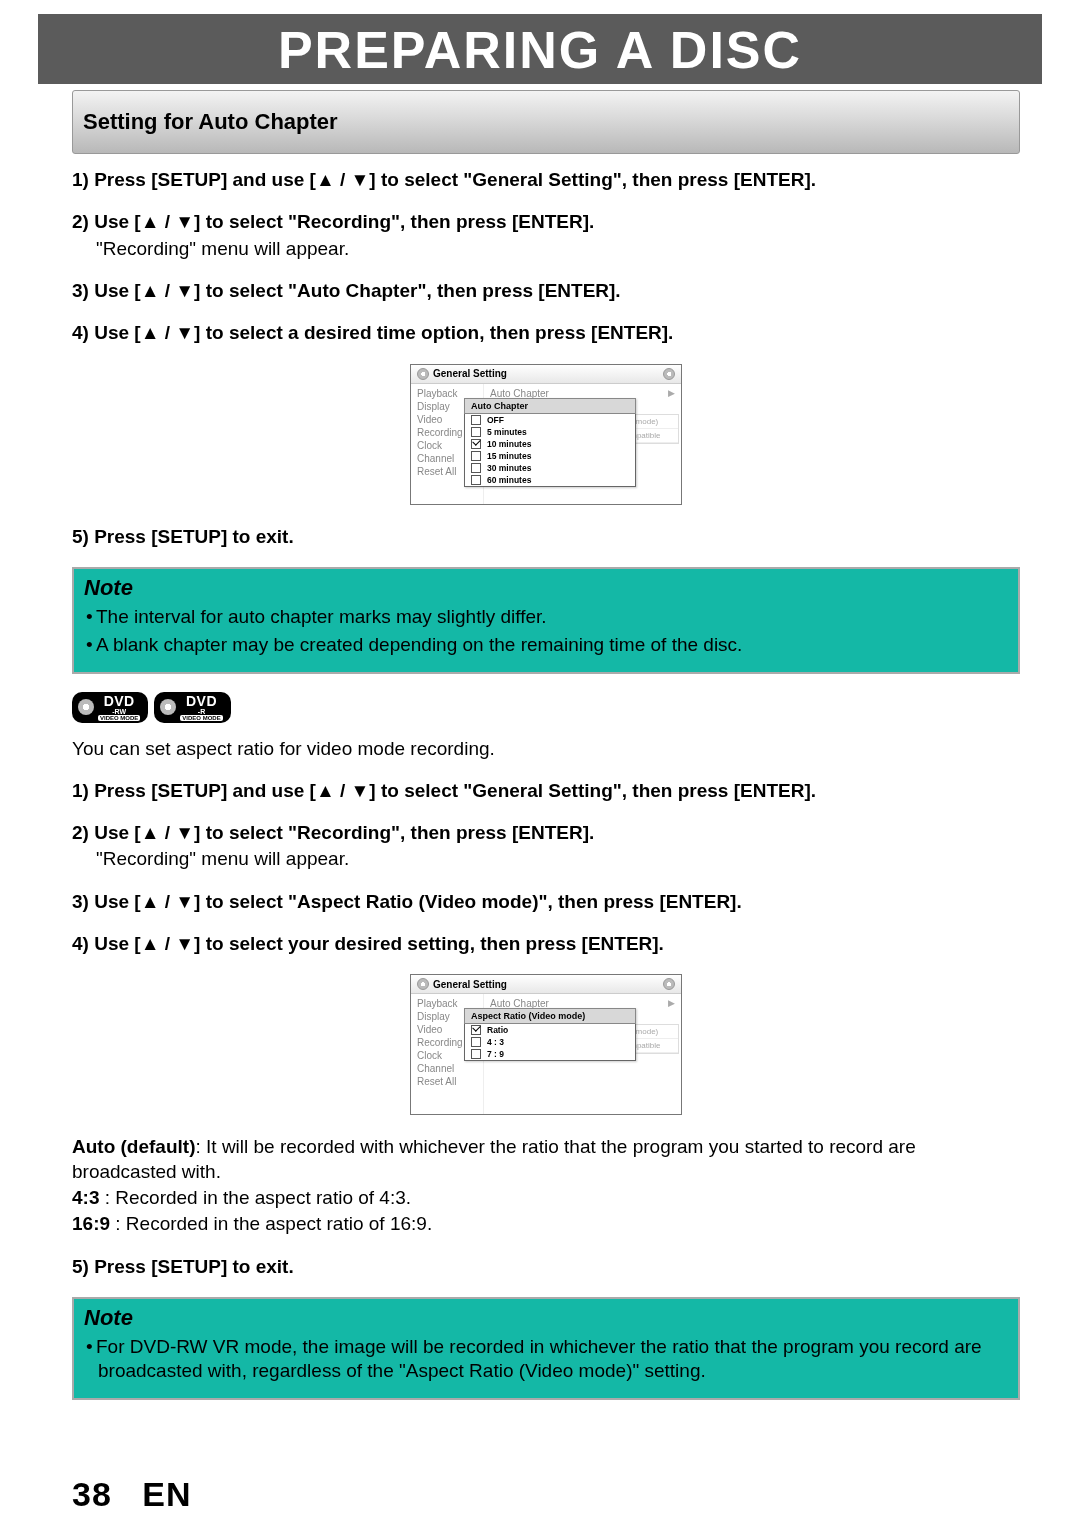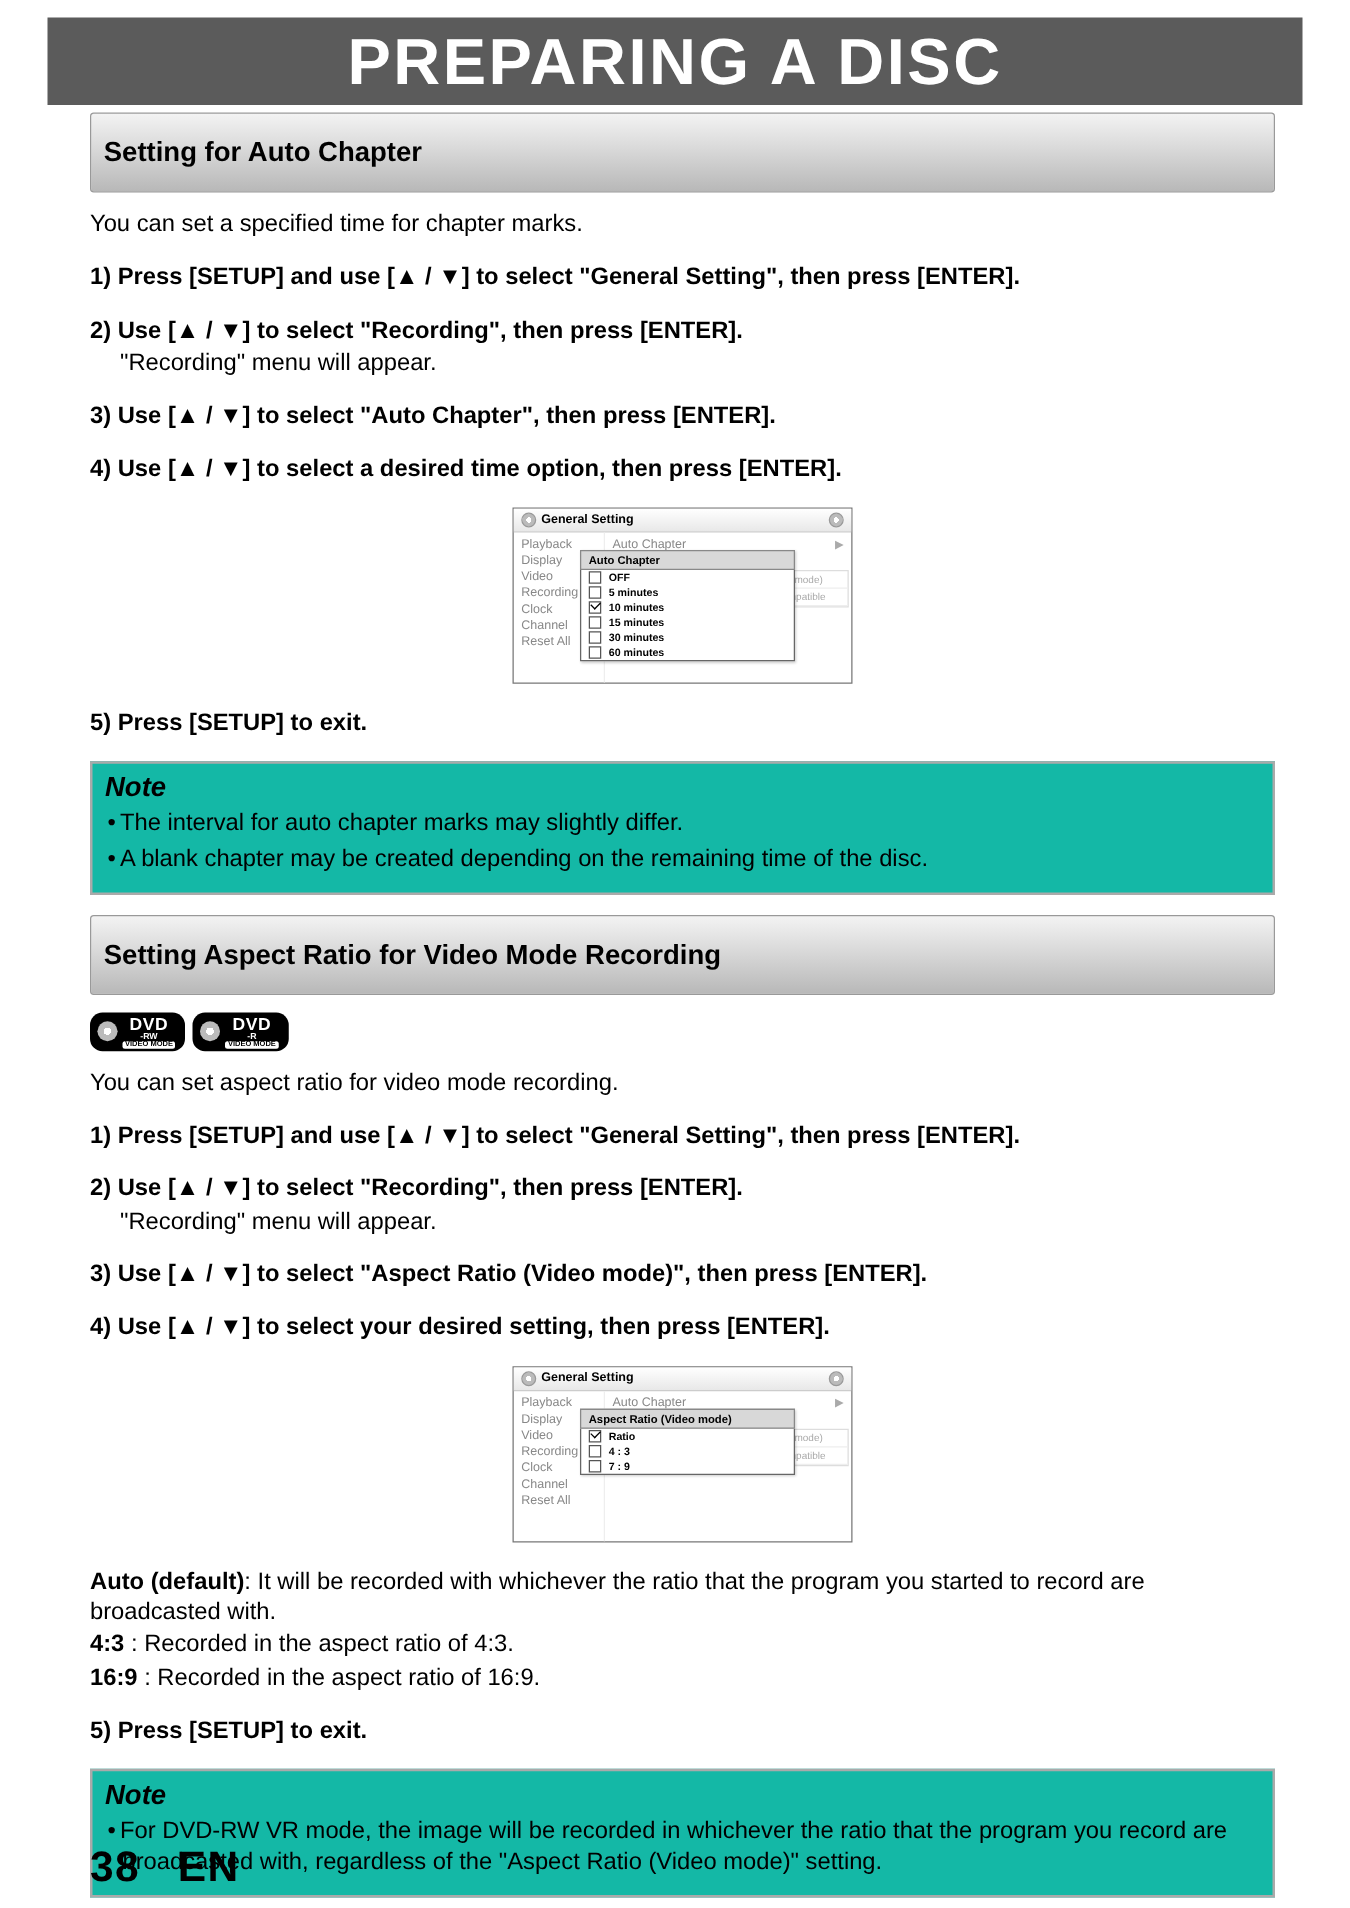--- a/index.html
+++ b/index.html
@@ -215,21 +215,20 @@
 <body>
 
 <div class="page">
 
   <div class="banner">PREPARING A DISC</div>
 
   <div class="columns">
 
     <div class="col">
       <div class="section-title">Setting for Auto Chapter</div>
-      <p class="body-text">You can set a specified time for chapter marks.</p>
 
       <p class="body-text step"><b>1) Press [SETUP] and use [▲ / ▼] to select "General Setting", then press [ENTER].</b></p>
       <p class="body-text step">
         <b>2) Use [▲ / ▼] to select "Recording", then press [ENTER].</b>
         <span class="sub">"Recording" menu will appear.</span>
       </p>
       <p class="body-text step"><b>3) Use [▲ / ▼] to select "Auto Chapter", then press [ENTER].</b></p>
       <p class="body-text step"><b>4) Use [▲ / ▼] to select a desired time option, then press [ENTER].</b></p>
 
       <div class="menu-diagram">
@@ -295,21 +294,20 @@
       <div class="note-box">
         <div class="note-title">Note</div>
         <ul>
           <li>The interval for auto chapter marks may slightly differ.</li>
           <li>A blank chapter may be created depending on the remaining time of the disc.</li>
         </ul>
       </div>
     </div>
 
     <div class="col">
-      <div class="section-title">Setting Aspect Ratio for Video Mode Recording</div>
 
       <div class="dvd-badges">
         <div class="dvd-badge">
           <span class="disc"></span>
           <span class="lbl">
               <span class="top">DVD</span>
               <span class="mid">-RW</span>
               <span class="bot">VIDEO MODE</span>
             </span>
         </div>

